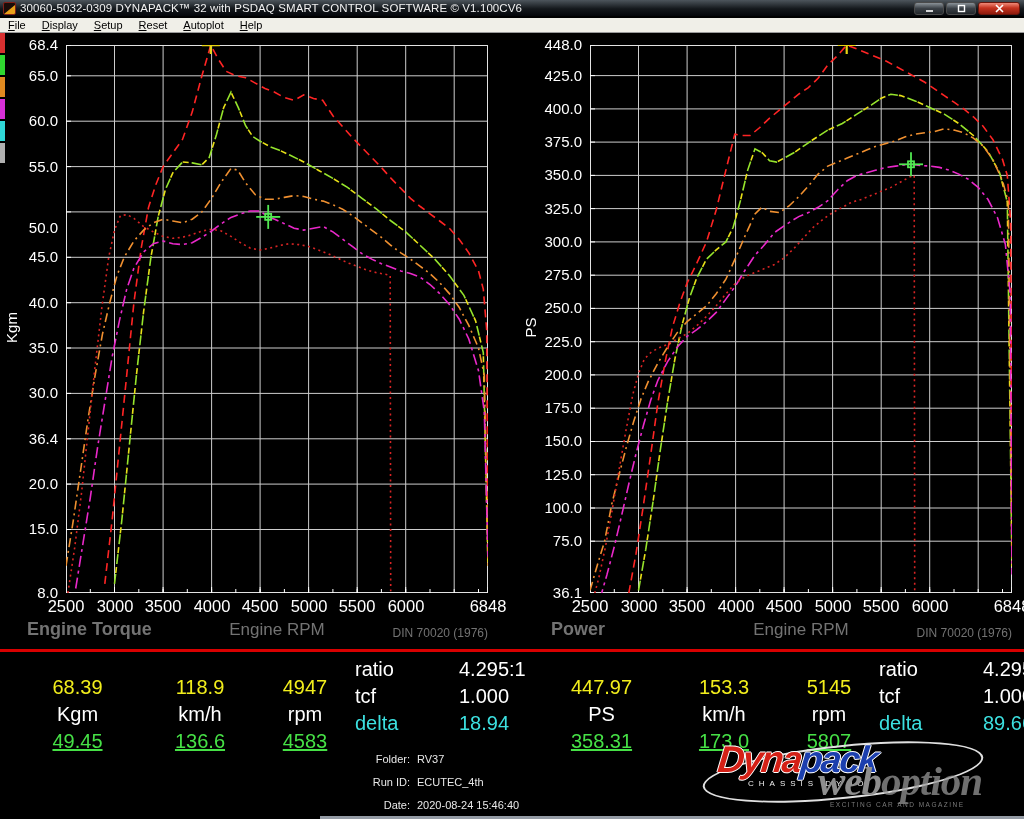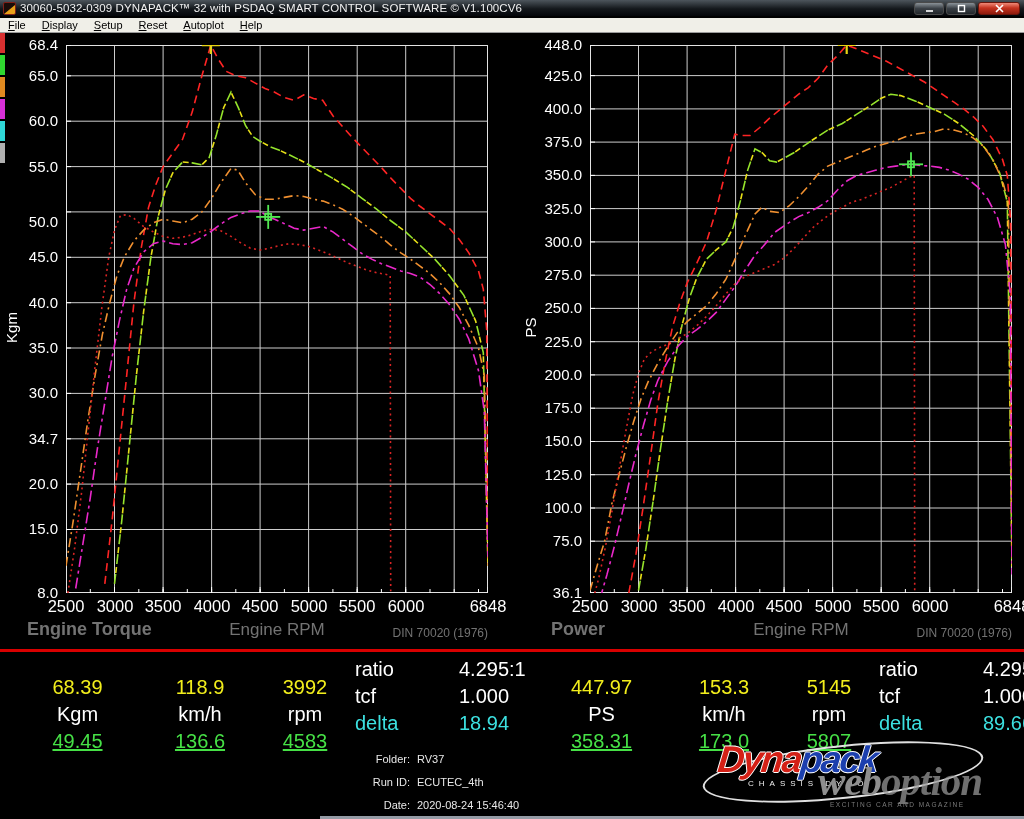--- a/index.html
+++ b/index.html
@@ -122,26 +122,26 @@
         <div class="swatch" style="background:#b0b0b0"></div>
       </div>
 
     <div class="chart-panel" style="left:0;">
       <div class="ylab">Kgm</div>
       <div class="yticks">
           <div class="ytick" style="top:-9px">68.4</div>
           <div class="ytick" style="top:22px">65.0</div>
           <div class="ytick" style="top:67px">60.0</div>
           <div class="ytick" style="top:113px">55.0</div>
-          <div class="ytick" style="top:168px">50.0</div>
+          <div class="ytick" style="top:174px">50.0</div>
           <div class="ytick" style="top:203px">45.0</div>
           <div class="ytick" style="top:249px">40.0</div>
           <div class="ytick" style="top:294px">35.0</div>
           <div class="ytick" style="top:339px">30.0</div>
-          <div class="ytick" style="top:385px">34.7</div>
+          <div class="ytick" style="top:385px">36.4</div>
           <div class="ytick" style="top:430px">20.0</div>
           <div class="ytick" style="top:475px">15.0</div>
           <div class="ytick" style="top:539px">8.0</div>
         </div>
       <svg class="plot" viewBox="0 0 422 548">
           <g>
             <line class="grid" x1="48.5" y1="0" x2="48.5" y2="548"></line>
             <line class="grid" x1="97.1" y1="0" x2="97.1" y2="548"></line>
             <line class="grid" x1="145.6" y1="0" x2="145.6" y2="548"></line>
             <line class="grid" x1="194.1" y1="0" x2="194.1" y2="548"></line>
@@ -352,21 +352,21 @@
         <span class="cf-x">Engine RPM</span>
         <span class="cf-std">DIN 70020 (1976)</span>
       </div>
     </div>
 
     <div class="redline"></div>
 
     <div class="readout" style="left:10px;width:505px;">
       <div class="cell c-yellow">68.39</div>
       <div class="cell c-yellow">118.9</div>
-      <div class="cell c-yellow">3992</div>
+      <div class="cell c-yellow">4947</div>
       <div class="rlabel c-white">ratio</div>
       <div class="rvalue c-white">4.295:1</div>
       <div class="cell c-white">Kgm</div>
       <div class="cell c-white">km/h</div>
       <div class="cell c-white">rpm</div>
       <div class="rlabel c-white">tcf</div>
       <div class="rvalue c-white">1.000</div>
       <div class="cell c-green">49.45</div>
       <div class="cell c-green">136.6</div>
       <div class="cell c-green">4583</div>

